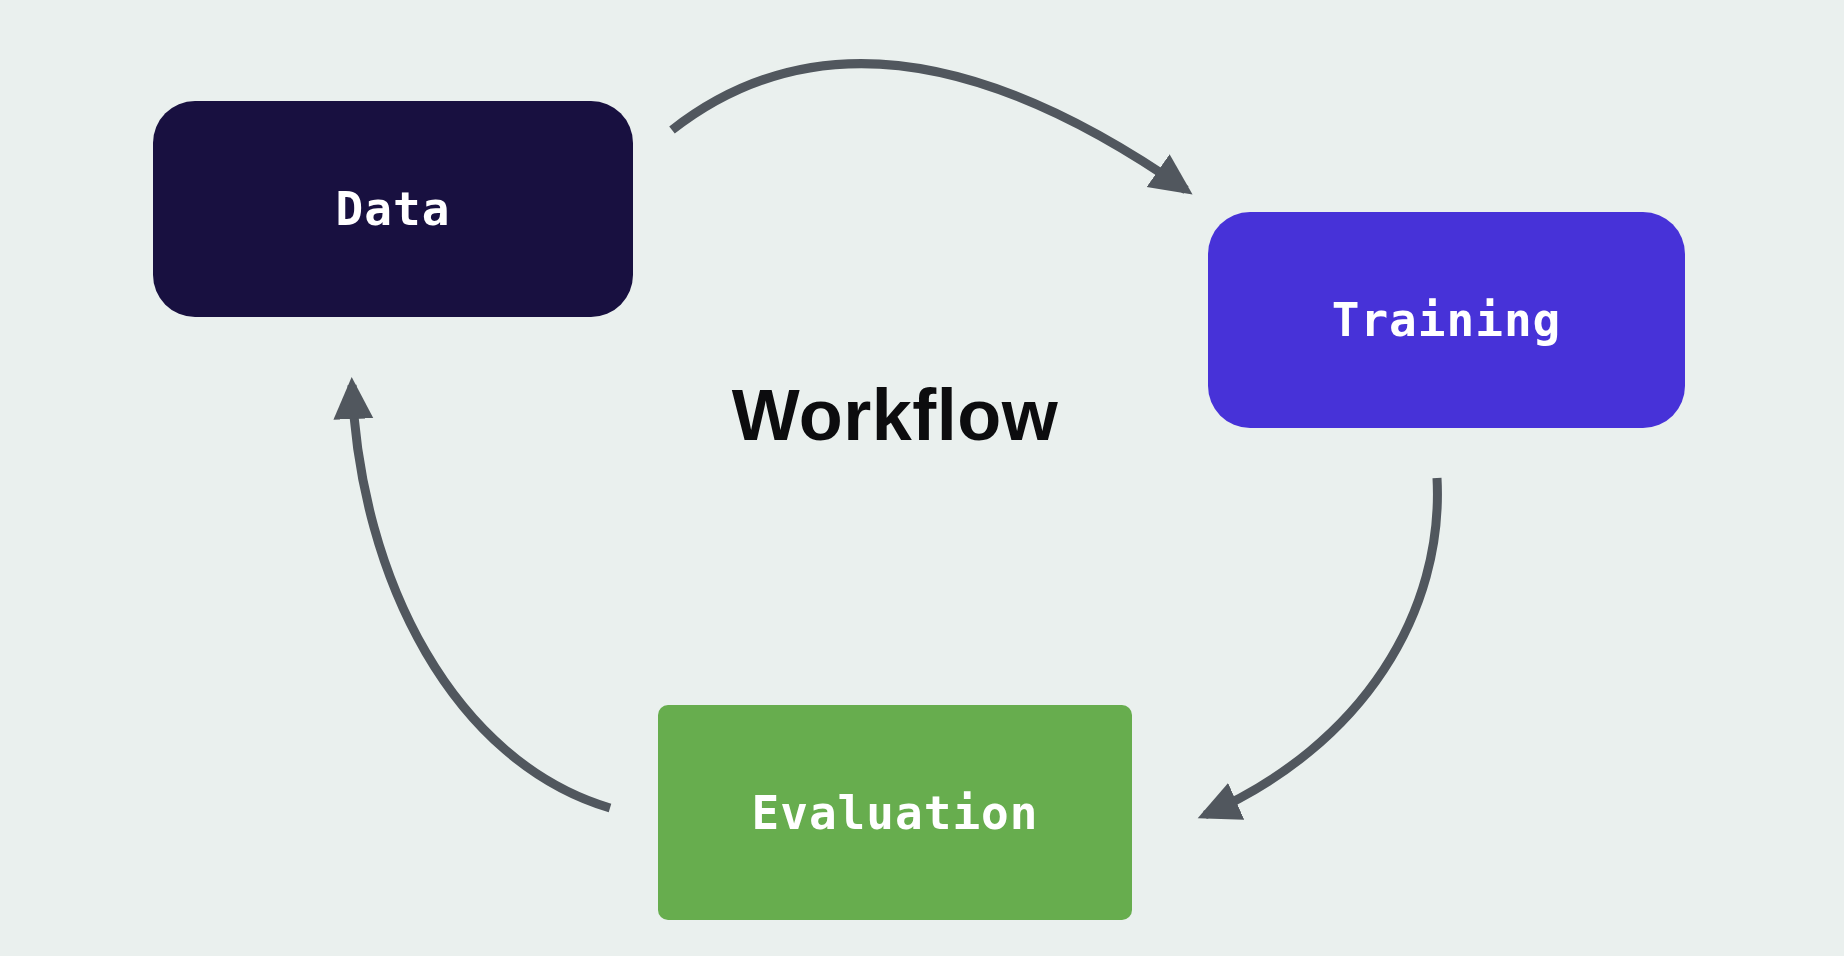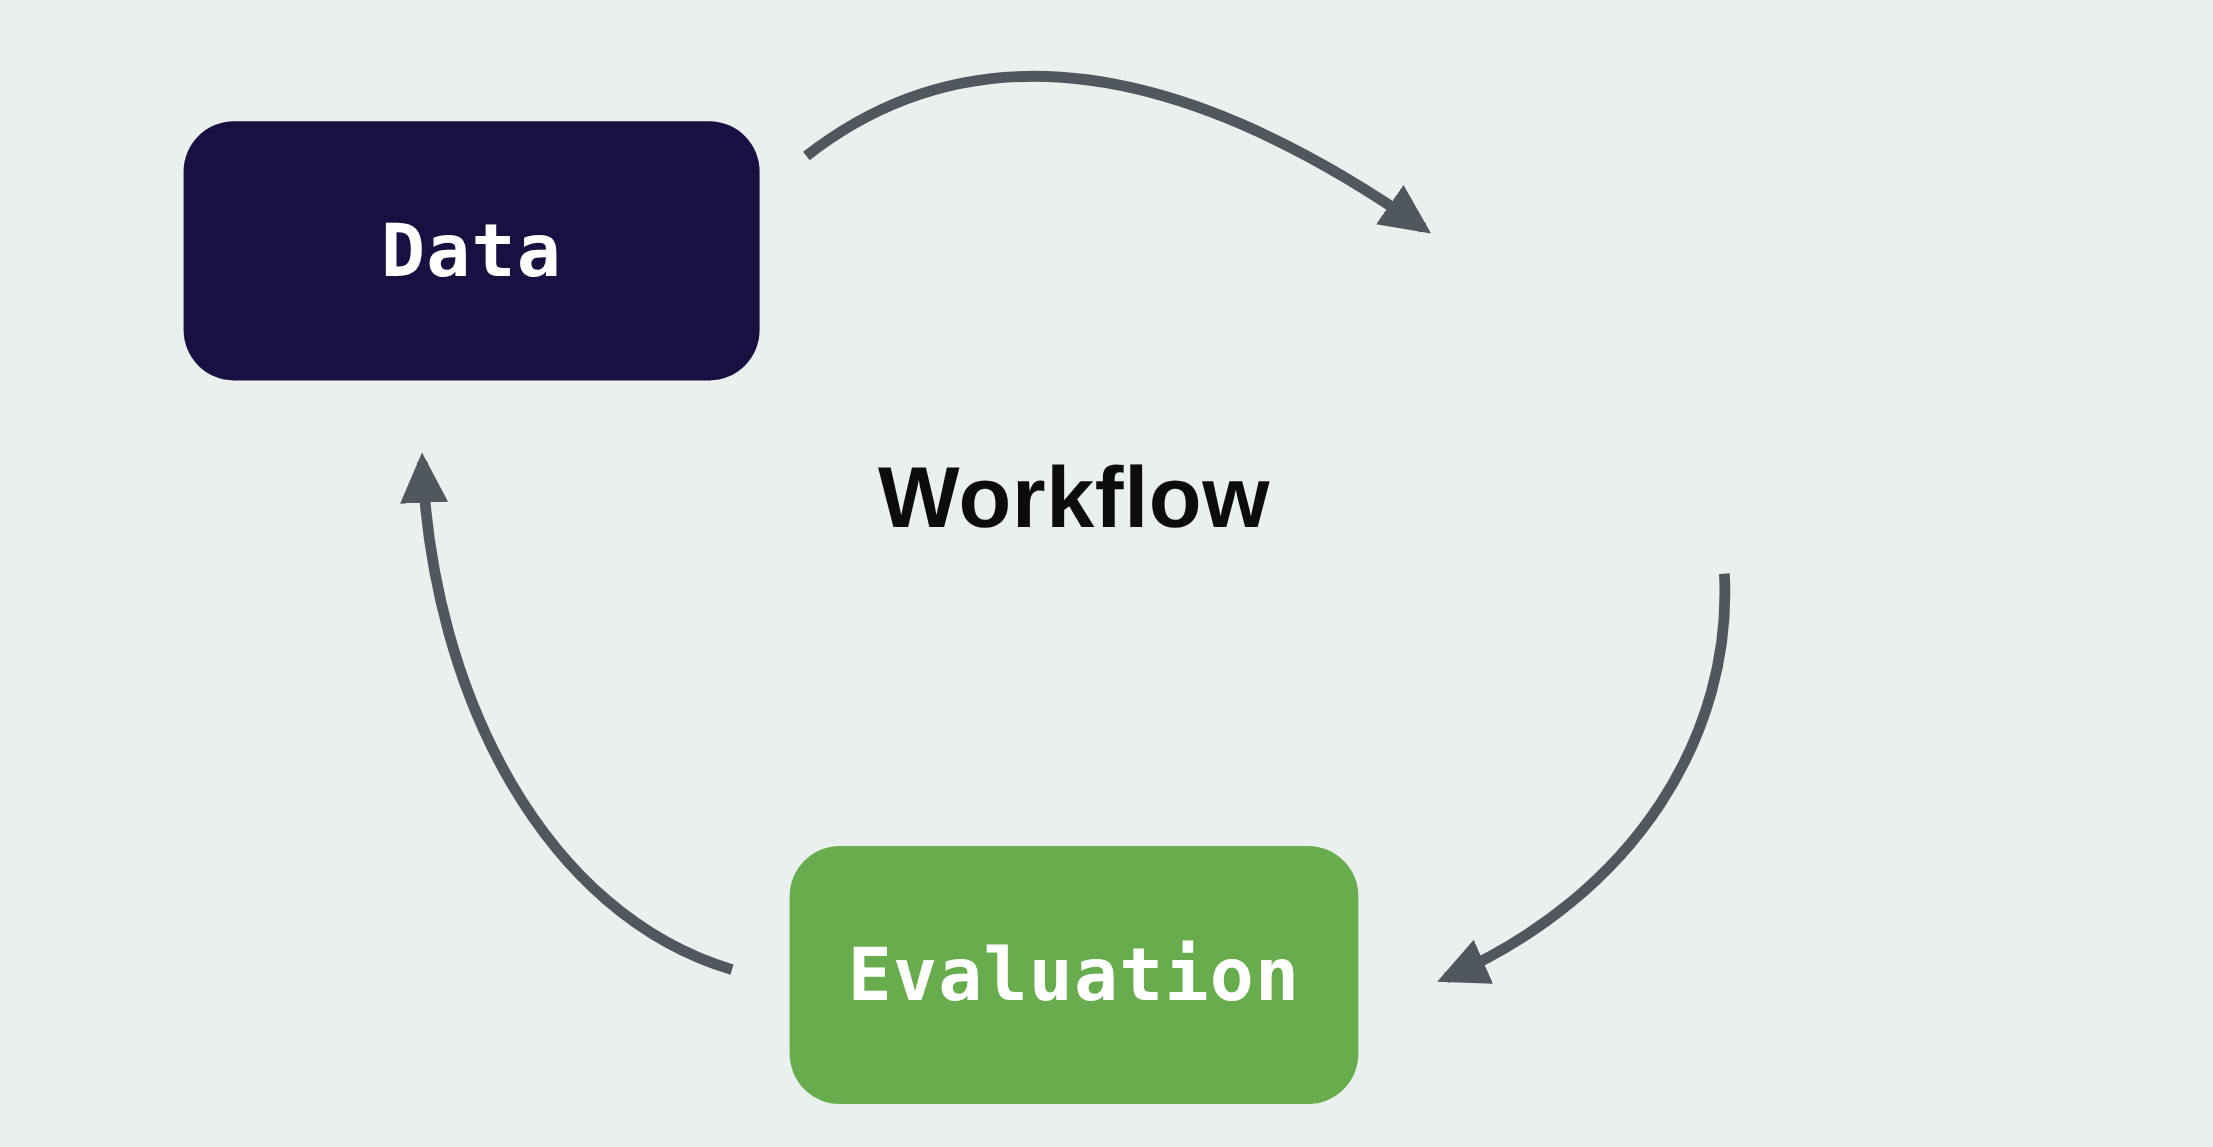--- a/index.html
+++ b/index.html
@@ -24,41 +24,42 @@
   .node {
     position: absolute;
     border-radius: 42px;
     display: flex;
     align-items: center;
     justify-content: center;
   }
   .node-label {
     font-family: "DejaVu Sans Mono", monospace;
     font-weight: bold;
-    font-size: 61px;
+    font-size: 46px;
     letter-spacing: 1px;
     white-space: nowrap;
   }
   .node-data {
     left: 153px;
     top: 101px;
     width: 480px;
     height: 216px;
   }
   .node-training {
     left: 1208px;
     top: 212px;
     width: 477px;
     height: 216px;
   }
   .node-evaluation {
     left: 658px;
     top: 705px;
     width: 474px;
     height: 215px;
+    border-radius: 10px;
   }
   .diagram-title {
     position: absolute;
     left: 595px;
     top: 368px;
     width: 600px;
     text-align: center;
     font-weight: bold;
     font-size: 72px;
     line-height: 1.33;
@@ -85,20 +86,23 @@
 
     <path d="M 1437 478 C 1444 610 1365 745 1205 815" fill="none" stroke-width="9" stroke-linecap="butt" marker-end="url(#ah)" stroke="#51575e"></path>
 
     <path d="M 610 808 C 455 762 360 580 352 385" fill="none" stroke-width="9" stroke-linecap="butt" marker-end="url(#ah)" stroke="#51575e"></path>
   </svg>
 
   <div class="node node-data" style="background-color: rgb(24, 16, 64);">
     <span class="node-label" style="color: rgb(255, 255, 255);">Data</span>
   </div>
 
+  <div class="node node-training" style="background-color: rgb(71, 50, 216);">
+    <span class="node-label" style="color: rgb(255, 255, 255);">Training</span>
+  </div>
 
   <div class="node node-evaluation" style="background-color: rgb(103, 173, 78);">
     <span class="node-label" style="color: rgb(255, 255, 255);">Evaluation</span>
   </div>
 
   <div class="diagram-title" style="color: rgb(12, 12, 14);">
     <span class="title-line">Workflow</span>
   </div>
 
 </div>

